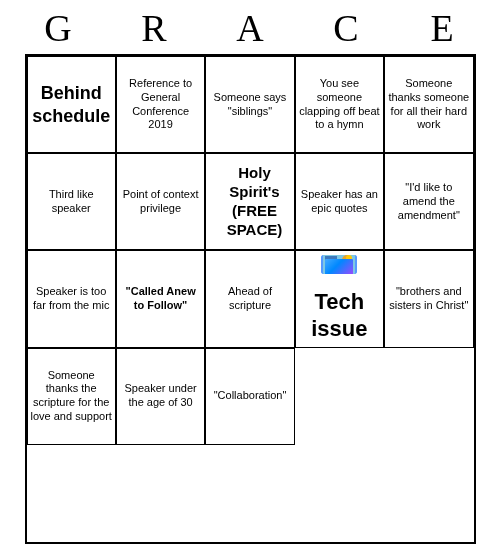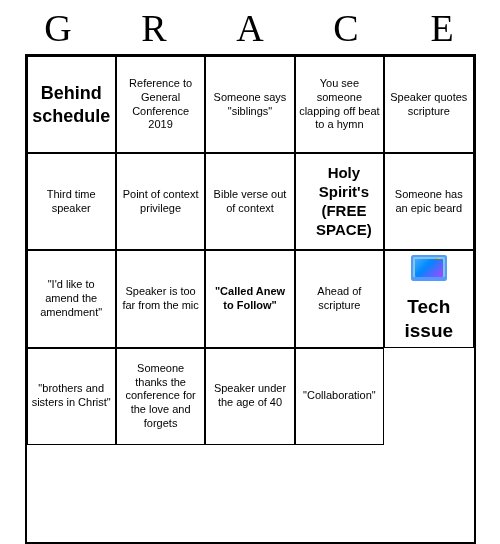--- a/index.html
+++ b/index.html
@@ -52,21 +52,21 @@
     .cell.large-text {
       font-size: 18px;
       font-weight: bold;
     }
     .cell.free-space {
       font-weight: bold;
       font-size: 15px;
       padding-left: 12px;
     }
     .cell.tech-issue {
-      font-size: 19px;
+      font-size: 22px;
       font-weight: bold;
       flex-direction: column;
       gap: 14px;
     }
     .tech-img {
       width: 36px;
       height: 26px;
       background: #6af;
       border-radius: 3px;
       display: flex;
@@ -101,40 +101,39 @@
   <span class="title-letter">A</span>
   <span class="title-letter">C</span>
   <span class="title-letter">E</span>
 </div>
 
 <div class="bingo-grid">
 <div class="cell large-text">Behind schedule</div>
     <div class="cell">Reference to General Conference 2019</div>
     <div class="cell">Someone says "siblings"</div>
     <div class="cell">You see someone clapping off beat to a hymn</div>
-    <div class="cell">Speaker quotes scripture</div>
-    <div class="cell">Third time speaker</div>
+    <div class="cell">Someone thanks someone for all their hard work</div>
+    <div class="cell">Third like speaker</div>
     <div class="cell">Point of context privilege</div>
-    <div class="cell">Bible verse out of context</div>
     <div class="cell free-space">Holy Spirit's (FREE SPACE)</div>
-    <div class="cell">Someone has an epic beard</div>
+    <div class="cell">Speaker has an epic quotes</div>
     <div class="cell">"I'd like to amend the amendment"</div>
     <div class="cell">Speaker is too far from the mic</div>
     <div class="cell called-anew">"Called Anew to Follow"</div>
     <div class="cell">Ahead of scripture</div>
     <div class="cell tech-issue">
       <div class="tech-img">
         <svg width="36" height="26" viewBox="0 0 36 26" xmlns="http://www.w3.org/2000/svg">
       <rect width="36" height="26" rx="2" fill="#5599ff"></rect>
       <rect x="2" y="2" width="32" height="20" rx="1" fill="#7ec8e3"></rect>
       <rect x="4" y="4" width="12" height="8" fill="#2255aa" opacity="0.7"></rect>
       <rect x="4" y="14" width="28" height="2" fill="#2255aa" opacity="0.5"></rect>
       <circle cx="26" cy="8" r="5" fill="#ff9900" opacity="0.8"></circle>
       <circle cx="28" cy="6" r="3" fill="#ffcc00" opacity="0.9"></circle>
     </svg>
       </div>
       <span>Tech issue</span>
     </div>
     <div class="cell">"brothers and sisters in Christ"</div>
-    <div class="cell">Someone thanks the conference for the love and forgets</div>
-    <div class="cell">Speaker under the age of 40</div>
+    <div class="cell">Someone thanks the scripture for the love and support</div>
+    <div class="cell">Speaker under the age of 30</div>
     <div class="cell">"Collaboration"</div>
   </div>
 
 </body></html>

